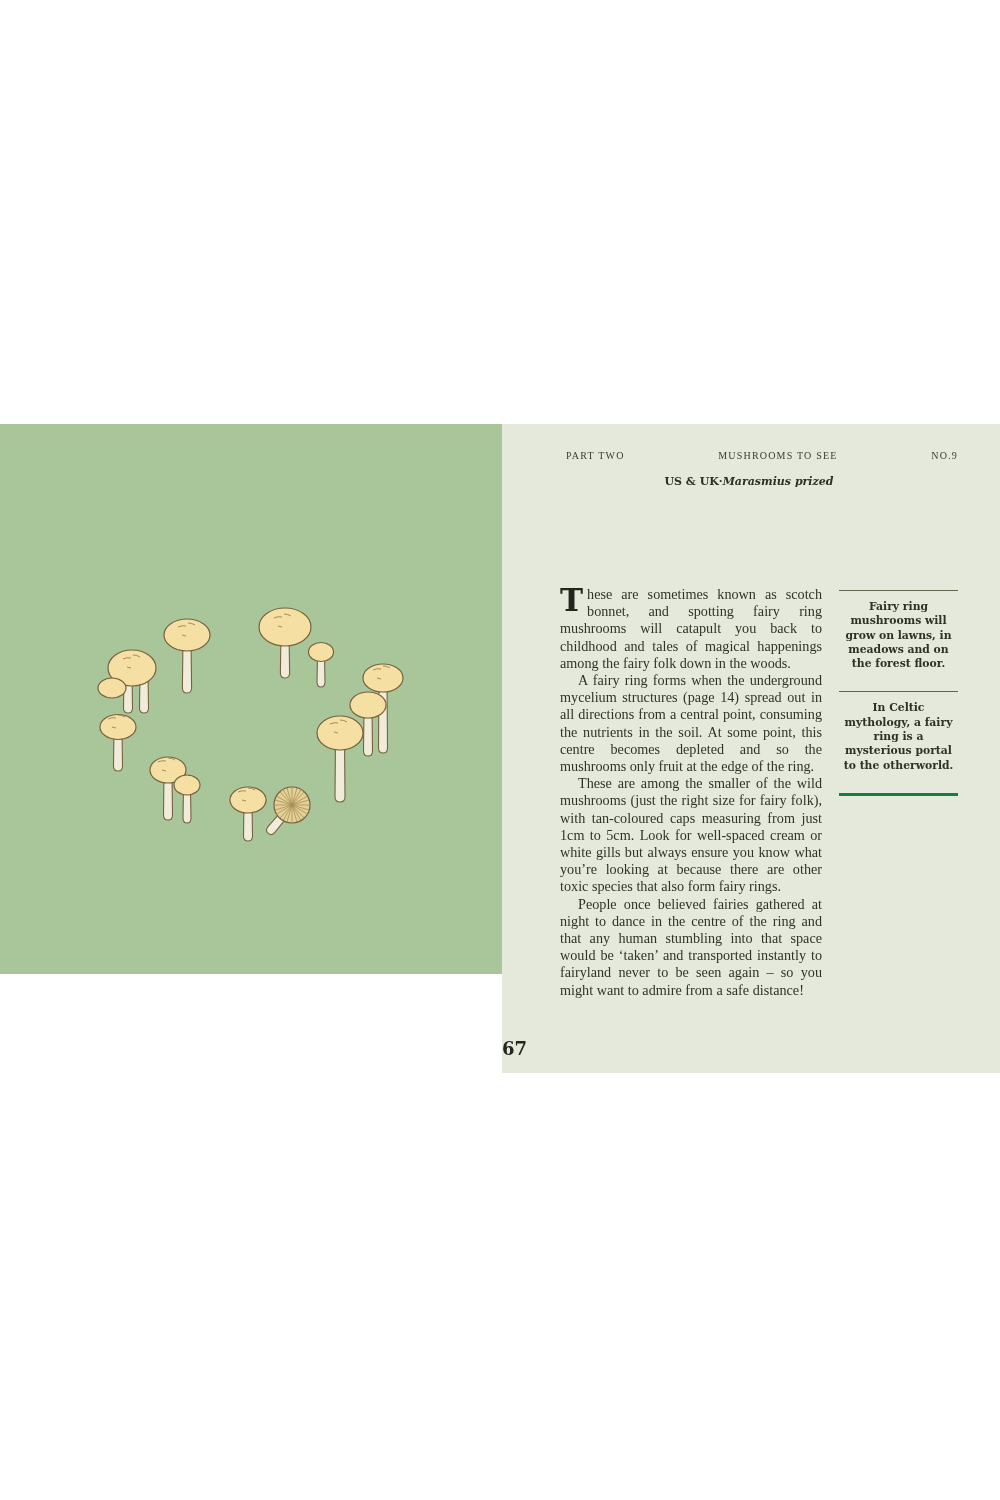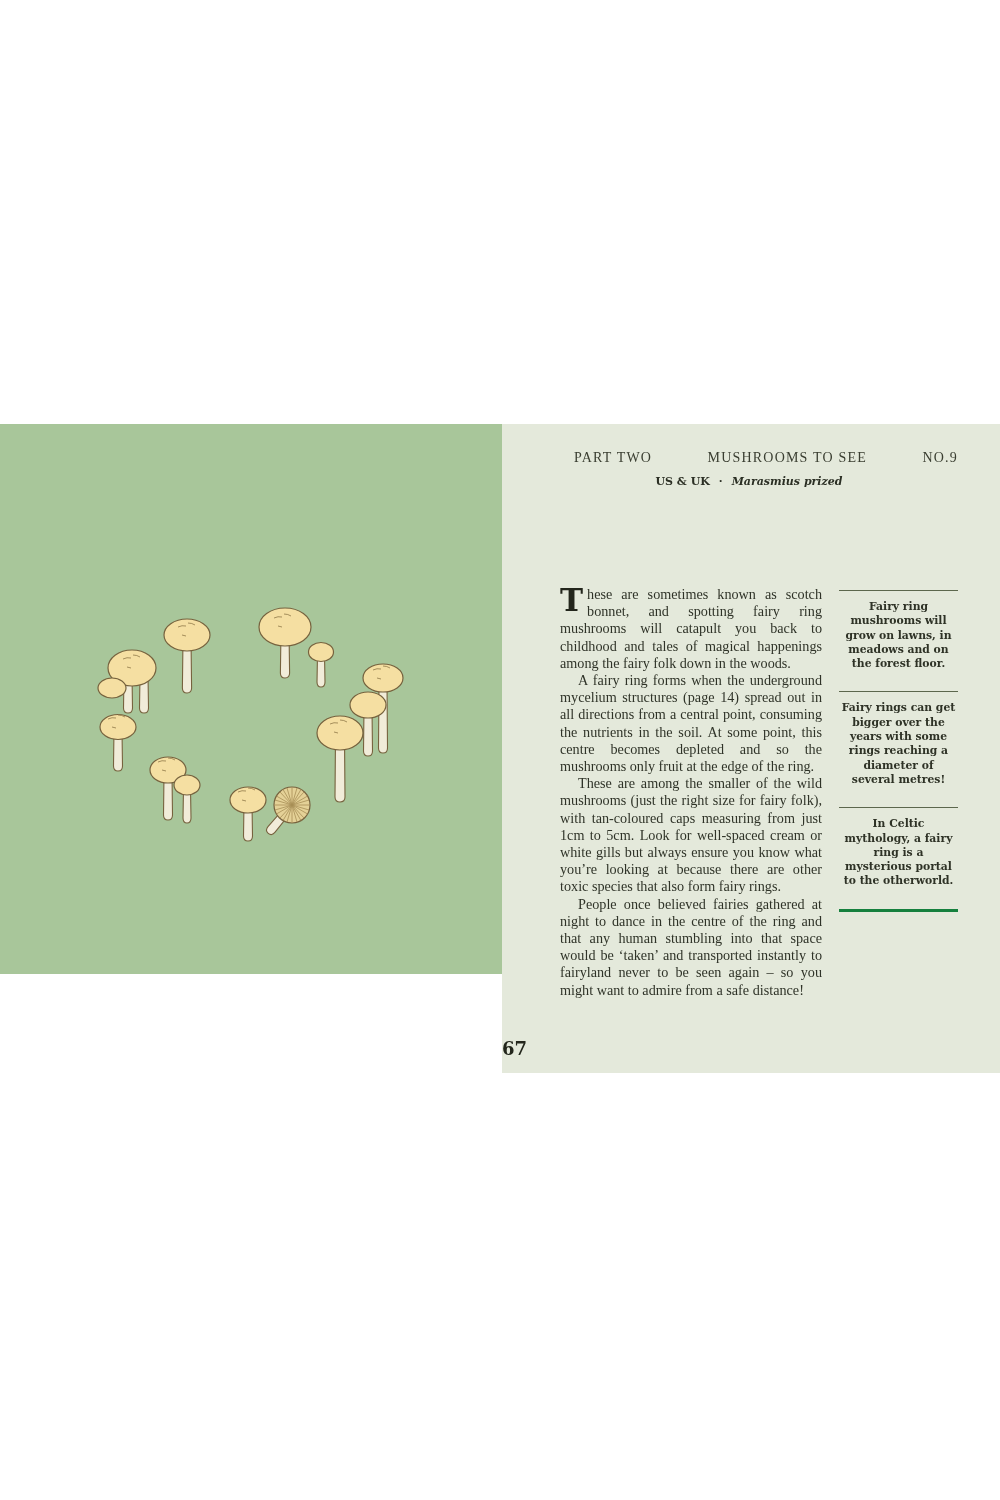--- a/index.html
+++ b/index.html
@@ -7,24 +7,24 @@
   .spread { position:absolute; top:424px; left:0; width:1000px; height:649px; display:flex; }
 
   
   .page-left { position:relative; width:502px; height:550px; background:#a8c69a; overflow:hidden; }
   .illustration { position:absolute; inset:0; }
   .caption-block { position:absolute; left:44px; right:64px; top:554px; border-top:1px solid #5c674d; border-bottom:1px solid #5c674d; padding:12px 0 11px 0; text-align:center; }
   .caption-block p { font-family:"DejaVu Serif", serif; font-weight:700; font-size:10.5px; letter-spacing:0.3px; color:#2e3425; }
 
   
   .page-right { position:relative; width:498px; height:649px; background:#e4e9db; color:#30342a; }
-  .running-head { position:absolute; top:26px; left:72px; right:42px; display:flex; justify-content:space-between; align-items:baseline; font-size:14px; letter-spacing:1.2px; color:#3a3e31; font-weight:500; }
+  .running-head { position:absolute; top:26px; left:64px; right:42px; display:flex; justify-content:space-between; align-items:baseline; font-size:10px; letter-spacing:1.2px; color:#3a3e31; font-weight:500; }
   .title-block { position:absolute; top:46px; left:0; right:4px; text-align:center; }
   .title-block h1 { font-family:"DejaVu Serif", serif; font-weight:700; font-size:31px; line-height:38px; letter-spacing:0.5px; color:#23261c; }
-  .subtitle { margin-top:5px; display:flex; justify-content:center; align-items:baseline; gap:9px; font-family:"DejaVu Serif", serif; font-weight:700; font-size:11px; color:#2b2f24; }
+  .subtitle { margin-top:5px; display:flex; justify-content:center; align-items:baseline; font-family:"DejaVu Serif", serif; font-weight:700; font-size:11px; color:#2b2f24; }
   .subtitle .species { font-style:italic; }
   .columns { position:absolute; top:162px; left:58px; right:42px; display:flex; gap:17px; }
   .body-text { width:262px; }
   .body-text p { font-size:14.2px; line-height:17.2px; text-align:justify; color:#2f3328; }
   .body-text p.indent { text-indent:18px; }
   .dropcap { float:left; font-family:"DejaVu Serif", serif; font-weight:700; font-size:31px; line-height:25px; padding:2px 4px 0 0; color:#23261c; }
   .facts { flex:1; margin-top:4px; }
   .fact { border-top:1px solid #5c674d; padding:9px 2px 20px 2px; text-align:center; }
   .fact:last-child { border-bottom:3px solid #15803d; }
   .fact p { font-family:"DejaVu Serif", serif; font-weight:700; font-size:10.8px; line-height:14.3px; color:#2e3226; }
@@ -144,23 +144,20 @@
         <p class="indent">A fairy ring forms when the underground mycelium structures (page 14) spread out in all directions from a central point, consuming the nutrients in the soil. At some point, this centre becomes depleted and so the mushrooms only fruit at the edge of the ring.</p>
         <p class="indent">These are among the smaller of the wild mushrooms (just the right size for fairy folk), with tan-coloured caps measuring from just 1cm to 5cm. Look for well-spaced cream or white gills but always ensure you know what you’re looking at because there are other toxic species that also form fairy rings.</p>
         <p class="indent">People once believed fairies gathered at night to dance in the centre of the ring and that any human stumbling into that space would be ‘taken’ and transported instantly to fairyland never to be seen again – so you might want to admire from a safe distance!</p>
       </div>
 
       <aside class="facts">
         <div class="fact">
             <p>Fairy ring mushrooms will grow on lawns, in meadows and on the forest floor.</p>
           </div>
         <div class="fact">
-            <p>Fairy rings can get bigger over the years with some rings reaching a diameter of several metres!</p>
-          </div>
-        <div class="fact">
             <p>In Celtic mythology, a fairy ring is a mysterious portal to the otherworld.</p>
           </div>
       </aside>
     </div>
 
     <div class="page-number">67</div>
   </section>
 </div>
 
 </body></html>

